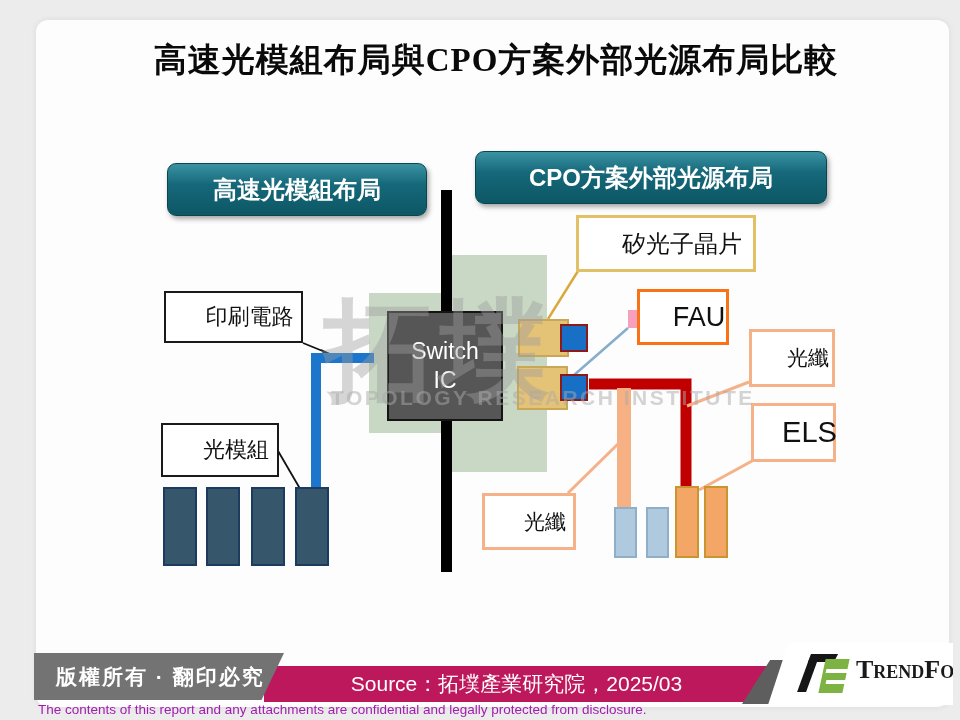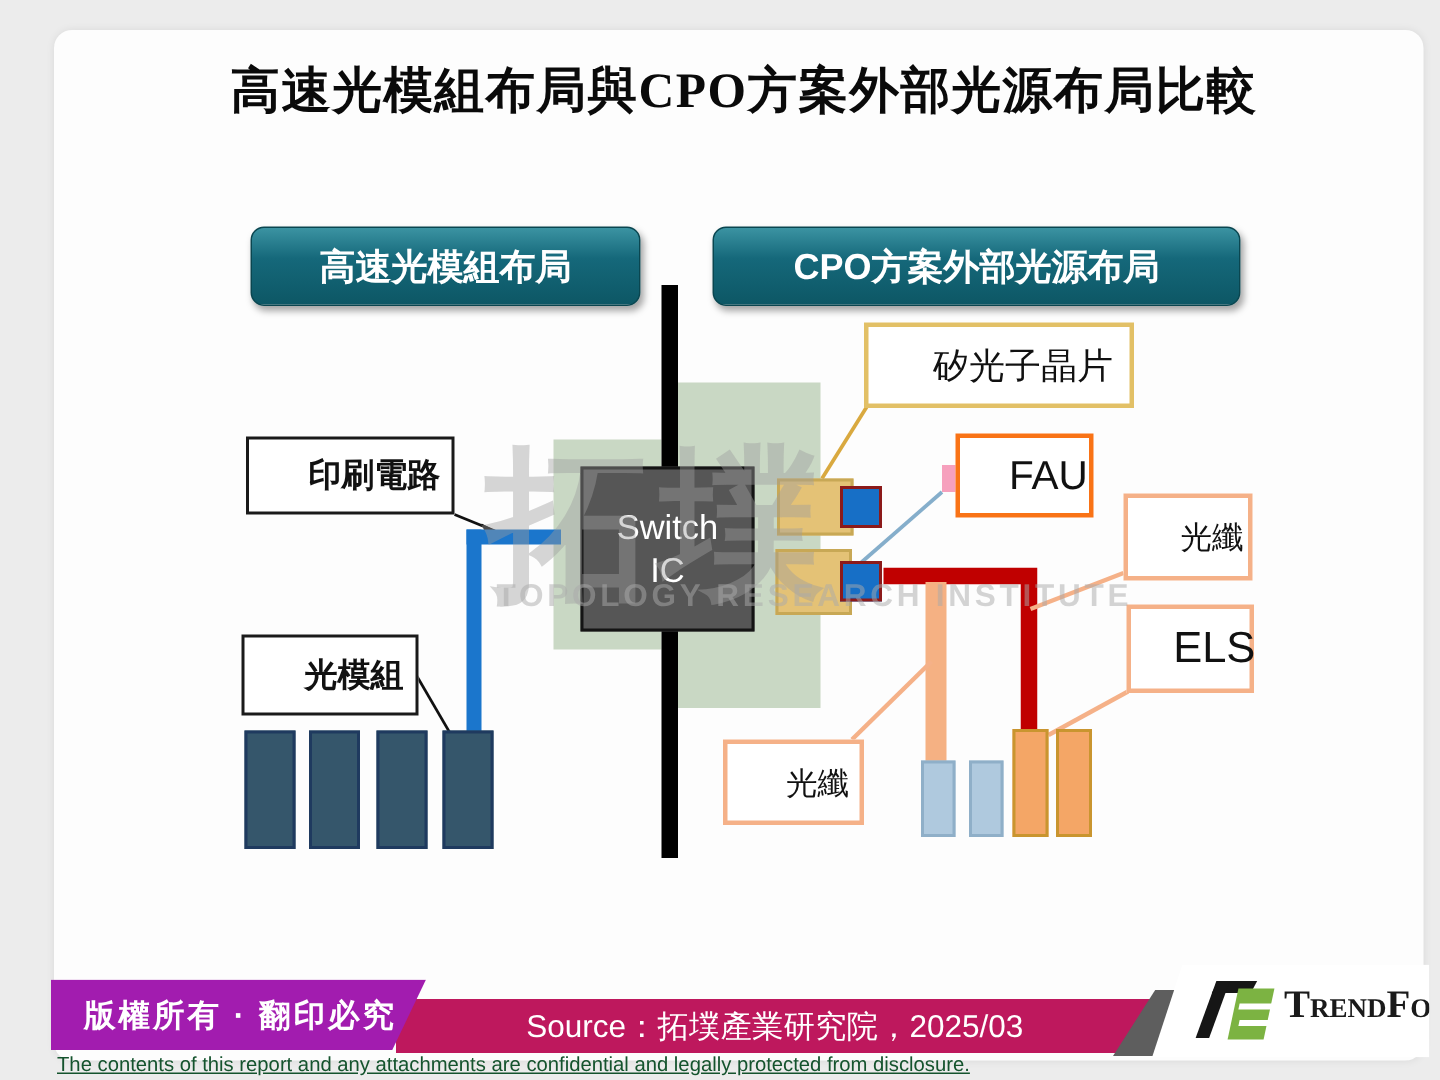--- a/index.html
+++ b/index.html
@@ -9,36 +9,36 @@
   .card{left:20px;top:20px;width:913px;height:687px;background:#FDFDFD;
     border-radius:12px;box-shadow:0 0 6px rgba(0,0,0,0.08);}
   .title{left:0;top:38px;width:960px;text-align:center;
     font-family:"Liberation Serif","DejaVu Serif",serif;font-weight:bold;
     font-size:33px;color:#0A0A0A;letter-spacing:1px;}
   .badge{height:51px;top:151px;border-radius:9px;
     background:linear-gradient(#3B93A2 0%,#15687A 40%,#0D5765 100%);
     border:1px solid #0A4650;box-shadow:2px 3px 5px rgba(0,0,0,0.35);
     color:#FFF;font-weight:bold;font-size:24px;display:flex;
     align-items:center;justify-content:center;}
-  .badge-left{left:151px;width:258px;}
+  .badge-left{left:151px;width:258px;margin-top:12px;}
   .badge-right{left:459px;width:350px;}
   .divider{left:425px;top:190px;width:11px;height:382px;background:#000;}
   .greenbox{background:#C9D8C4;}
   .green-l{left:353px;top:293px;width:72px;height:140px;}
   .green-r{left:435px;top:255px;width:96px;height:217px;}
   .blue-h{left:295px;top:353px;width:63px;height:10px;background:#1B76CC;}
   .blue-v{left:295px;top:353px;width:10px;height:135px;background:#1B76CC;}
   .switch{left:371px;top:311px;width:112px;height:106px;background:#565656;
     border:2px solid #141414;color:#FFF;font-size:23px;line-height:1.25;
     display:flex;flex-direction:column;align-items:center;justify-content:center;}
   .navybar{top:487px;width:34px;height:79px;background:#35566B;
     border:2px solid #1F3A5F;box-sizing:border-box;}
   .lblbox{background:#FFF;box-sizing:border-box;display:flex;
     align-items:center;justify-content:center;color:#111;}
-  .lb-black{border:2px solid #1A1A1A;font-size:22px;font-weight:bold;}
+  .lb-black{border:2px solid #1A1A1A;font-size:22px;}
   .lb-gold{border:3px solid #E2C066;font-size:24px;}
   .lb-blue{border:3px solid #f97316;font-size:27px;}
   .lb-peach{border:3px solid #F5B188;}
   .chip{background:#E4C276;border:2px solid #C8A855;box-sizing:border-box;}
   .bluesq{background:#176FC6;border:2px solid #8C1A1A;box-sizing:border-box;}
   .bbar{top:507px;width:23px;height:51px;background:#AFC9DE;
     border:2px solid #8FAFC8;box-sizing:border-box;}
   .obar{top:486px;width:24px;height:72px;background:#F4A666;
     border:2px solid #C9952F;box-sizing:border-box;}
   .pinksq{left:612px;top:310px;width:17px;height:18px;background:#F48FB1;opacity:.85;}
@@ -47,25 +47,25 @@
     letter-spacing:6px;color:rgba(158,158,158,0.42);}
   .wm-latin{left:315px;top:386px;font-size:21px;font-weight:bold;
     letter-spacing:2.5px;color:rgba(170,170,170,0.5);}
   .srcbar{left:248px;top:666px;width:545px;height:36px;background:#be185d;
     z-index:60;color:#FFF;font-size:21px;display:flex;align-items:center;
     justify-content:center;padding-right:40px;box-sizing:border-box;}
   .darkstripe{left:726px;top:660px;width:74px;height:44px;background:#5E5E5E;
     clip-path:polygon(38% 0,100% 0,62% 100%,0 100%);z-index:61;}
   .logoshape{left:752px;top:643px;width:185px;height:62px;background:#FFF;
     clip-path:polygon(11% 0,100% 0,100% 100%,0 100%);z-index:62;}
-  .copybadge{left:18px;top:653px;width:250px;height:47px;background:#a21caf;
+  .copybadge{left:18px;top:653px;width:250px;height:47px;background:#737373;
     clip-path:polygon(0 0,100% 0,91% 100%,0 100%);z-index:63;color:#FFF;
     font-weight:bold;font-size:21px;display:flex;align-items:center;
     padding-left:22px;box-sizing:border-box;letter-spacing:2px;}
-  .disclaimer{left:22px;top:702px;font-size:13.5px;color:#14532d;z-index:64;text-decoration:underline;}
+  .disclaimer{left:22px;top:702px;font-size:13.5px;color:#a21caf;z-index:64;}
   .brandtext{left:88px;top:12px;font-family:"Liberation Serif","DejaVu Serif",serif;
     font-variant:small-caps;font-weight:bold;font-size:26px;color:#1A1A1A;}
   .lg-blackbar{left:42px;top:11px;width:26px;height:8px;background:#161616;
     transform:skewX(-28deg);}
   .lg-blackleg{left:36px;top:11px;width:9px;height:38px;background:#161616;
     transform:skewX(-20deg);}
   .lg-green{left:54px;top:16px;width:24px;height:34px;background:#7CB342;
     transform:skewX(-12deg);}
   .lg-slot{left:58px;width:22px;height:4px;background:#FFF;
     transform:skewX(-12deg);}

